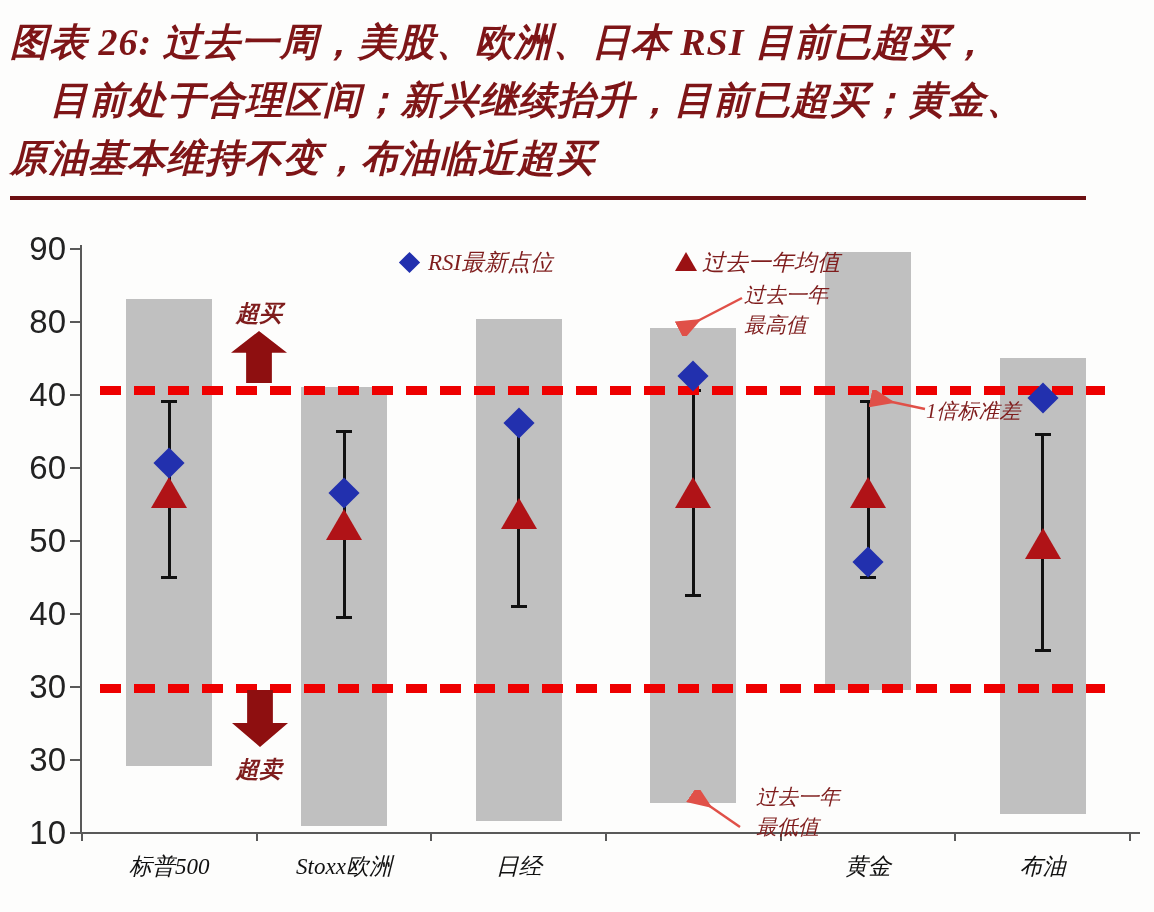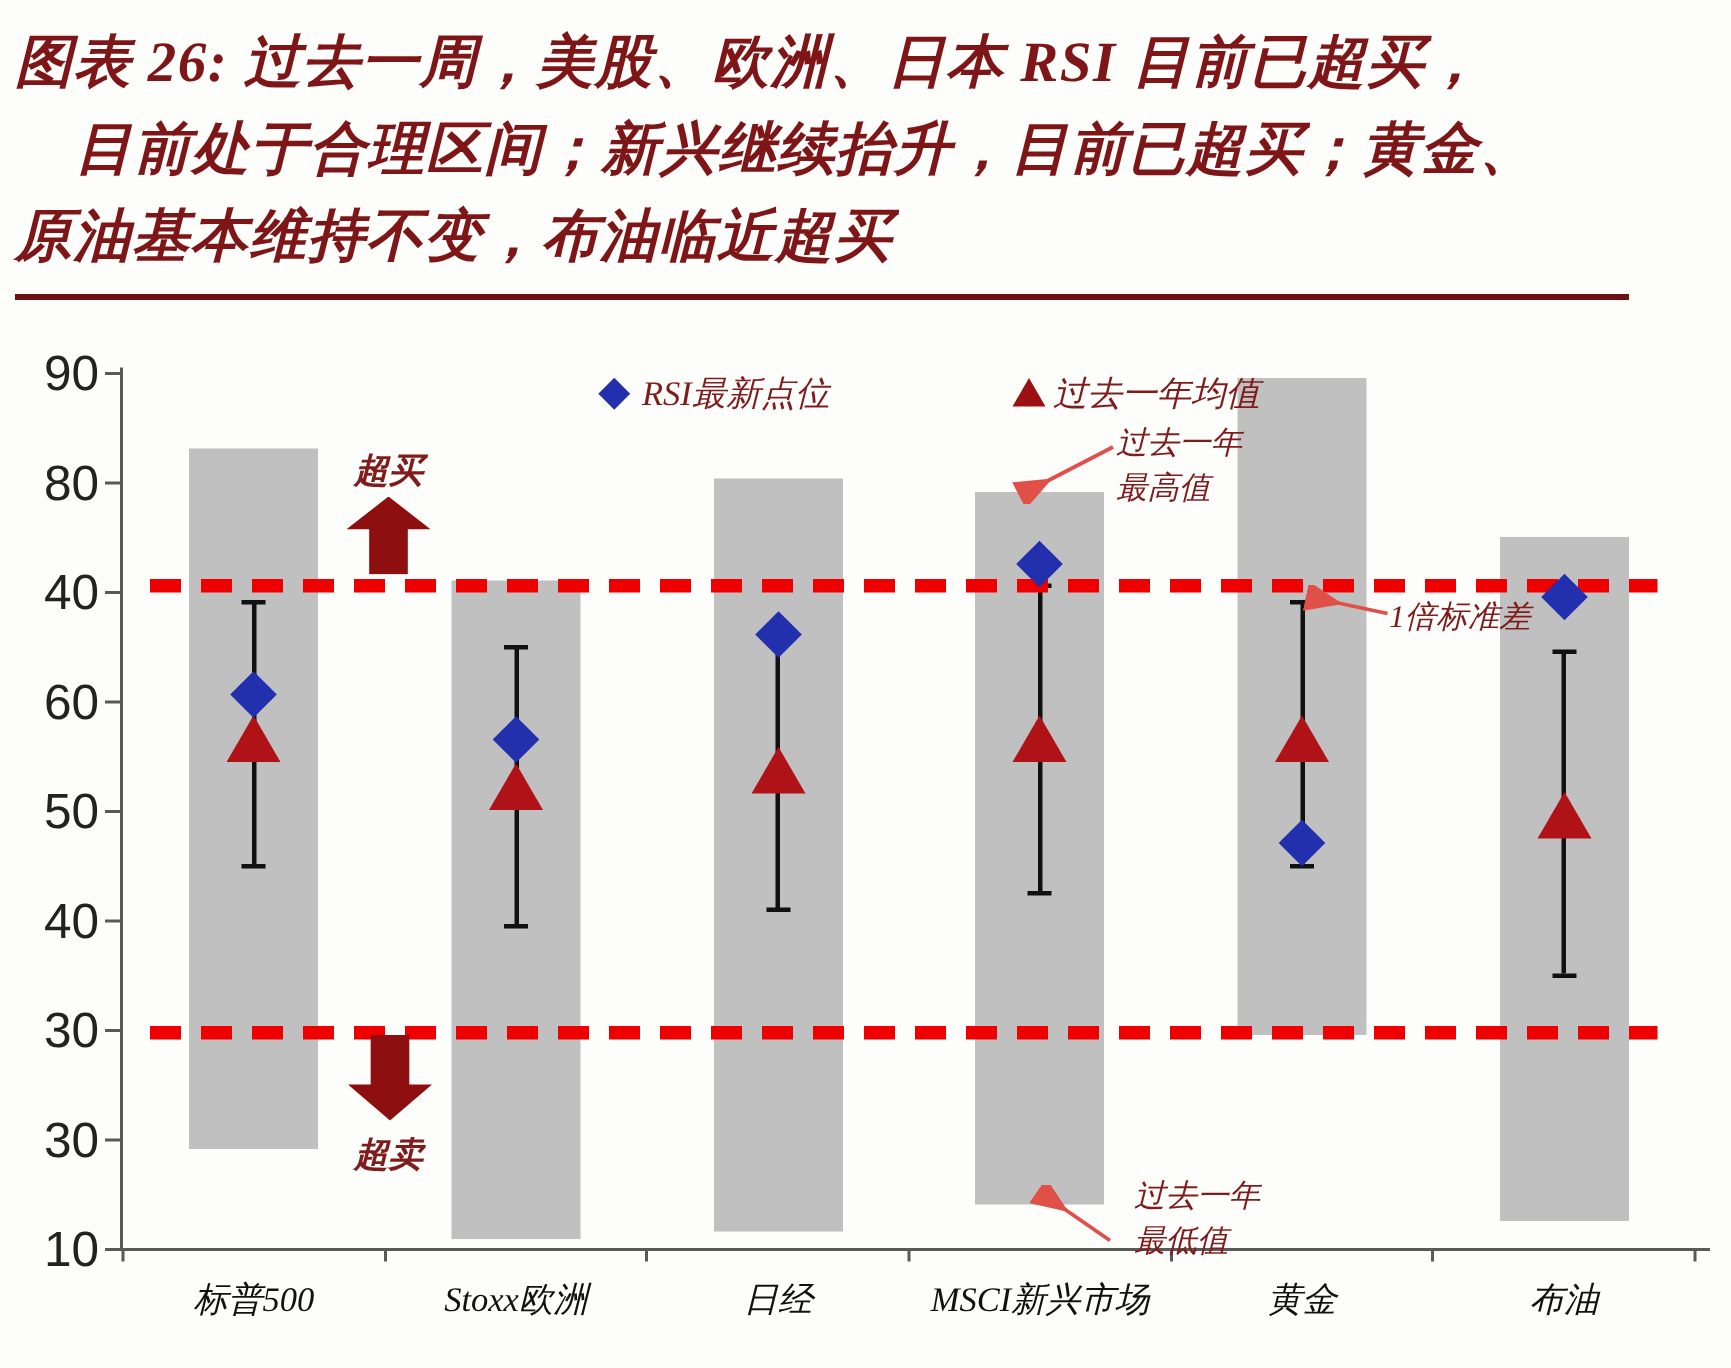--- a/index.html
+++ b/index.html
@@ -122,21 +122,20 @@
     <div class="abs tri" style="left: 1024.67px; top: 321.65px;"></div>
     <div class="abs diamond" style="left: 158.333px; top: 246.35px; width: 22px; height: 22px;"></div>
     <div class="abs diamond" style="left: 333px; top: 275.55px; width: 22px; height: 22px;"></div>
     <div class="abs diamond" style="left: 507.667px; top: 206.2px; width: 22px; height: 22px;"></div>
     <div class="abs diamond" style="left: 682.333px; top: 158.75px; width: 22px; height: 22px;"></div>
     <div class="abs diamond" style="left: 857px; top: 344.9px; width: 22px; height: 22px;"></div>
     <div class="abs diamond" style="left: 1031.67px; top: 180.65px; width: 22px; height: 22px;"></div>
     <div class="abs xcat-label" style="left: 84.3333px; top: 648px;">标普500</div>
     <div class="abs xcat-label" style="left: 259px; top: 648px;">Stoxx欧洲</div>
     <div class="abs xcat-label" style="left: 433.667px; top: 648px;">日经</div>
-    <div class="abs xcat-label" style="left: 608.333px; top: 648px;">MSCI新兴市场</div>
     <div class="abs xcat-label" style="left: 783px; top: 648px;">黄金</div>
     <div class="abs xcat-label" style="left: 957.667px; top: 648px;">布油</div>
   </div>
 
 <div class="abs legend-diamond z10" style="left:402px;top:255px;"></div>
 <div class="abs cn z10" style="left:428px;top:249px;">RSI最新点位</div>
 <div class="abs legend-tri z10" style="left:675px;top:252px;"></div>
 <div class="abs cn z10" style="left:702px;top:249px;">过去一年均值</div>
 
 <div class="abs cn bold z10" style="left:228px;top:300px;width:62px;text-align:center;">超买</div>

